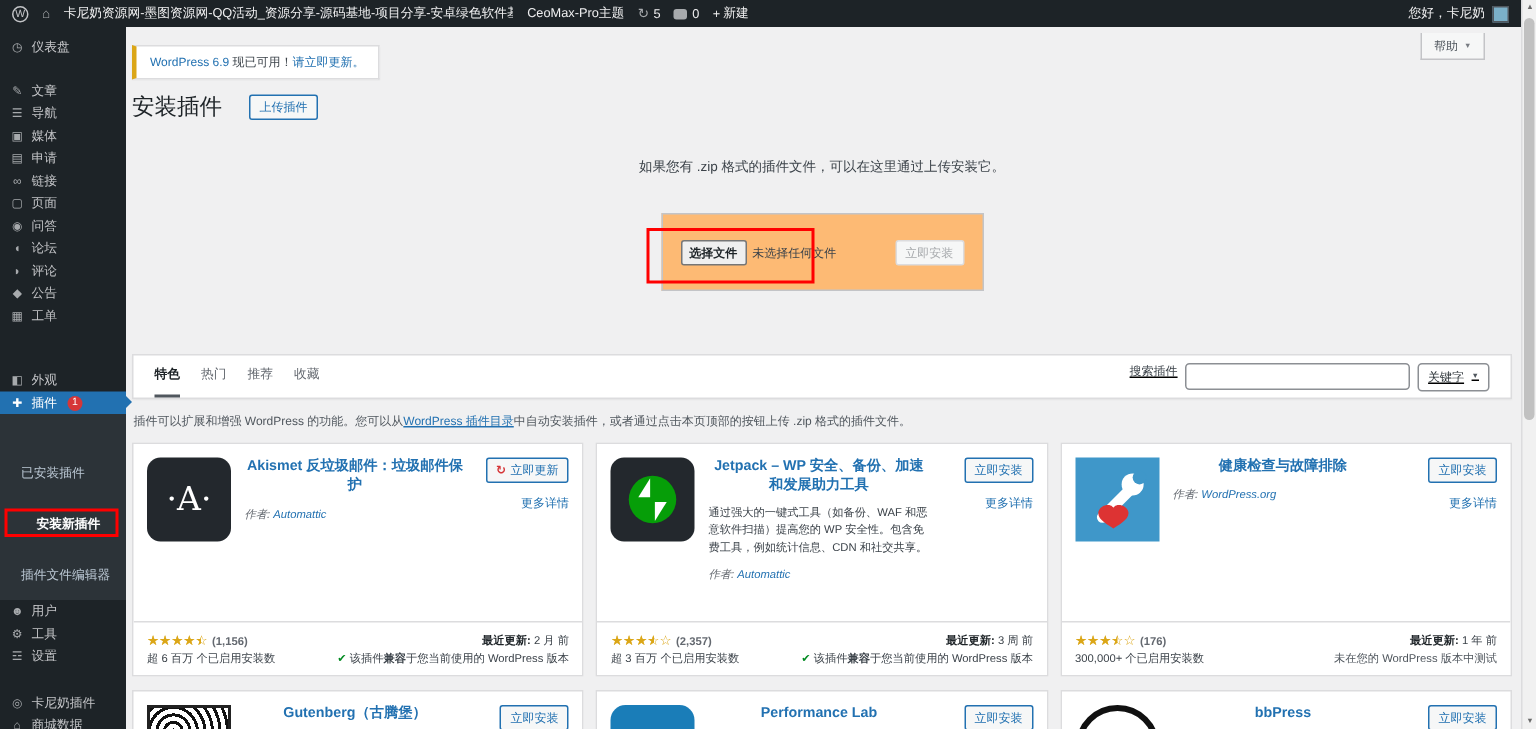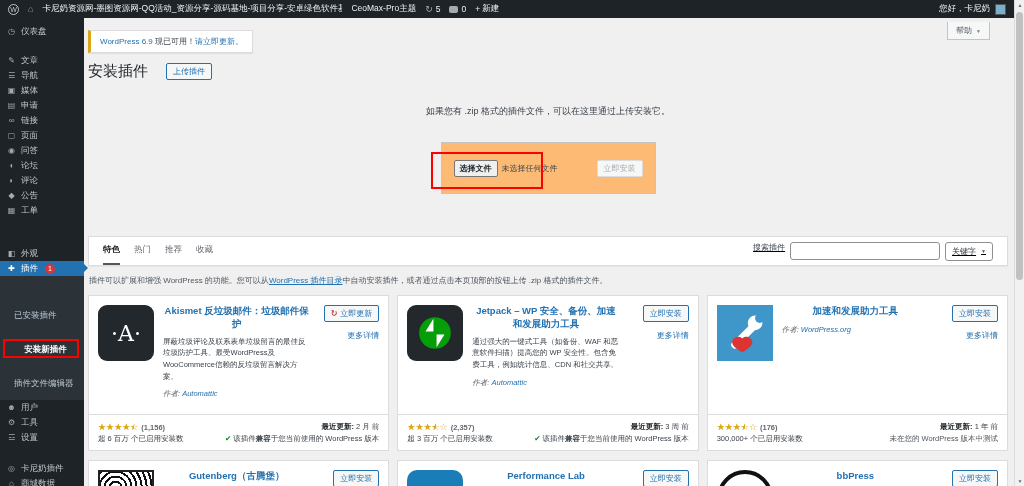--- a/index.html
+++ b/index.html
@@ -307,21 +307,20 @@
   
   <div class="cards">
 
     <div class="plugin-card">
       <div class="card-top">
         <div class="plugin-icon icon-dark">
           <span class="akismet-glyph">·A·</span>
         </div>
         <div class="card-mid">
           <a class="card-title">Akismet 反垃圾邮件：垃圾邮件保护</a>
-          <p class="card-desc">屏蔽垃圾评论及联系表单垃圾留言的最佳反垃圾防护工具。最受WordPress及WooCommerce信赖的反垃圾留言解决方案。</p>
           <p class="card-author">
             <span>作者:</span>
             <a>Automattic</a>
           </p>
         </div>
         <div class="card-actions">
           <span class="btn">
             <span class="upd-glyph">↻</span>
             <span>立即更新</span>
           </span>
@@ -400,21 +399,21 @@
       <div class="card-top">
         <div class="plugin-icon icon-health">
           <svg width="44" height="44" viewBox="0 0 48 48">
             <line x1="13" y1="37" x2="33" y2="17" stroke="#fff" stroke-width="8" stroke-linecap="round"></line>
             <circle cx="35" cy="13" r="8" fill="#fff"></circle>
             <circle cx="40" cy="8" r="5" fill="#3f97c9"></circle>
             <path d="M17 28c-4 0-7 3-7 6 0 5 8 9 11 11 3-2 11-6 11-11 0-3-3-6-7-6-3 0-4 2-4 2s-1-2-4-2z" fill="#dd3333"></path>
           </svg>
         </div>
         <div class="card-mid">
-          <a class="card-title">加速和发展助力工具</a>
+          <a class="card-title">健康检查与故障排除</a>
           <p class="card-author">
             <span>作者:</span>
             <a>WordPress.org</a>
           </p>
         </div>
         <div class="card-actions">
           <span class="btn">立即安装</span>
           <a class="more-link">更多详情</a>
         </div>
       </div>

